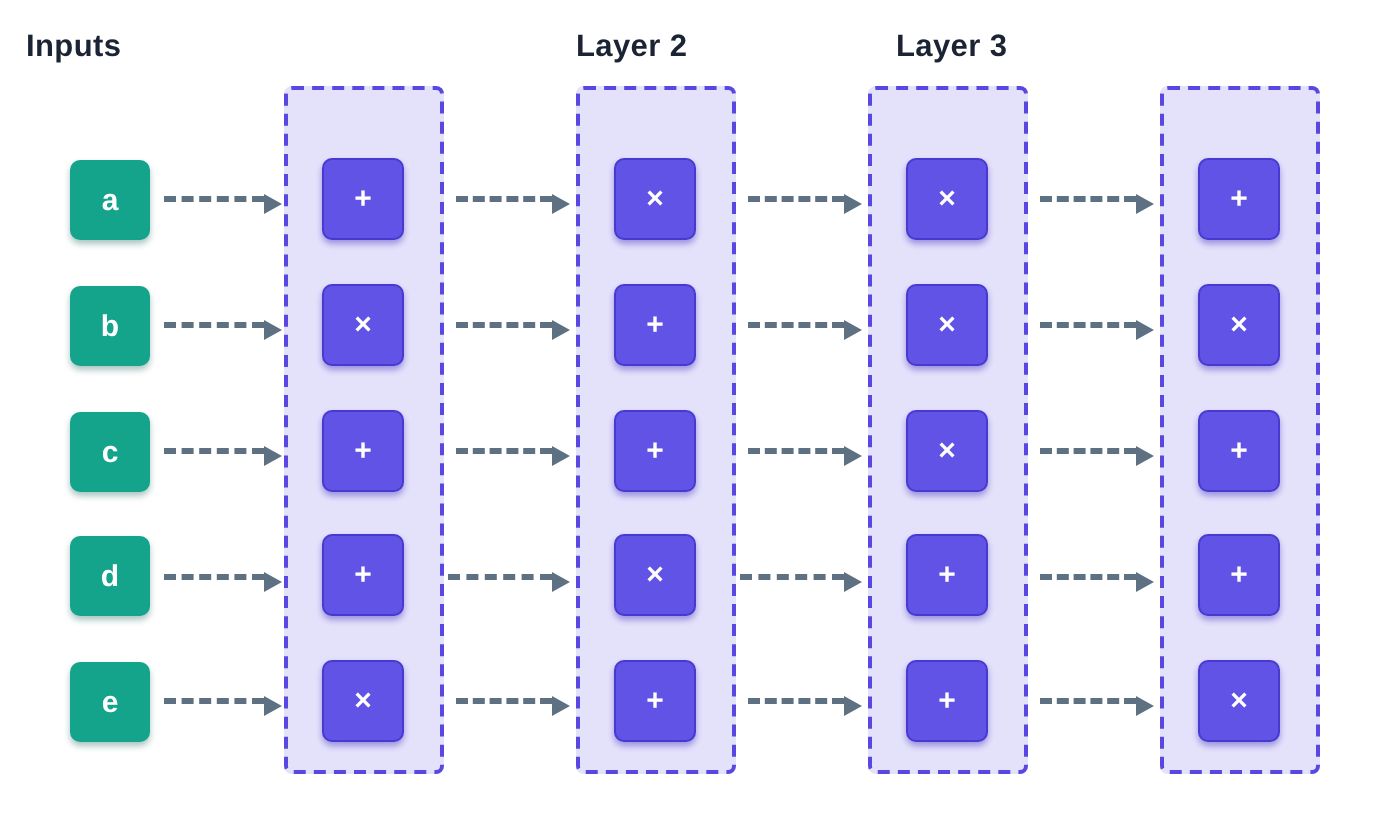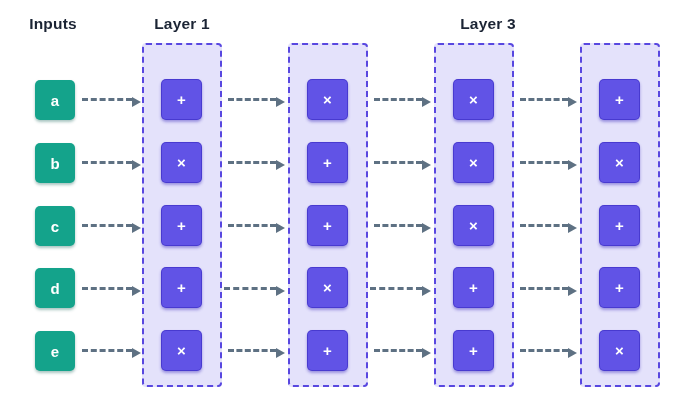--- a/index.html
+++ b/index.html
@@ -2,21 +2,21 @@
 <html style="--input-fill: #14A38B; --node-fill: #6153E6; --layer-bg: #E4E2FB; --layer-border: #5847E0; --arrow: #5E7183; --heading: #1B2434; --node-text: #FFFFFF;"><head>
 <meta charset="utf-8">
 <style>
   html,body{margin:0;padding:0;background:#fff;}
   .canvas{
     position:relative;width:700px;height:409px;background:#ffffff;overflow:hidden;
     font-family:"Liberation Sans","DejaVu Sans",sans-serif;
   }
   .hdr{
     position:absolute;top:14px;width:80px;height:20px;line-height:20px;
-    text-align:center;font-size:15.5px;font-weight:700;letter-spacing:.2px;
+    font-size:15.5px;font-weight:700;letter-spacing:.2px;
     color:var(--heading,#1B2434);
   }
   .input-sq{
     position:absolute;left:35px;width:40px;height:40px;border-radius:5px;
     background:var(--input-fill,#14A38B);
     box-shadow:0 2px 3px rgba(10,90,78,.35);
     display:flex;align-items:center;justify-content:center;
     color:#fff;font-size:15px;font-weight:700;
   }
   .layer{
@@ -42,21 +42,21 @@
     border-left:9px solid var(--arrow,#5E7183);
     border-top:5.5px solid transparent;border-bottom:5.5px solid transparent;
   }
 </style>
 </head>
 <body>
 
 <div class="canvas">
 
   <div class="hdr" style="left:13px">Inputs</div>
-  <div class="hdr" style="left:142px">Layer 1</div>
+  <div class="hdr" style="left:288px">Layer 2</div>
   <div class="hdr" style="left:448px">Layer 3</div>
 
   <div class="input-sq" style="top:80px">a</div>
   <div class="input-sq" style="top:143px">b</div>
   <div class="input-sq" style="top:206px">c</div>
   <div class="input-sq" style="top:268px">d</div>
   <div class="input-sq" style="top:331px">e</div>
 
   <div class="layer" style="left:142px">
     <div class="node" style="top:34px">+</div>

